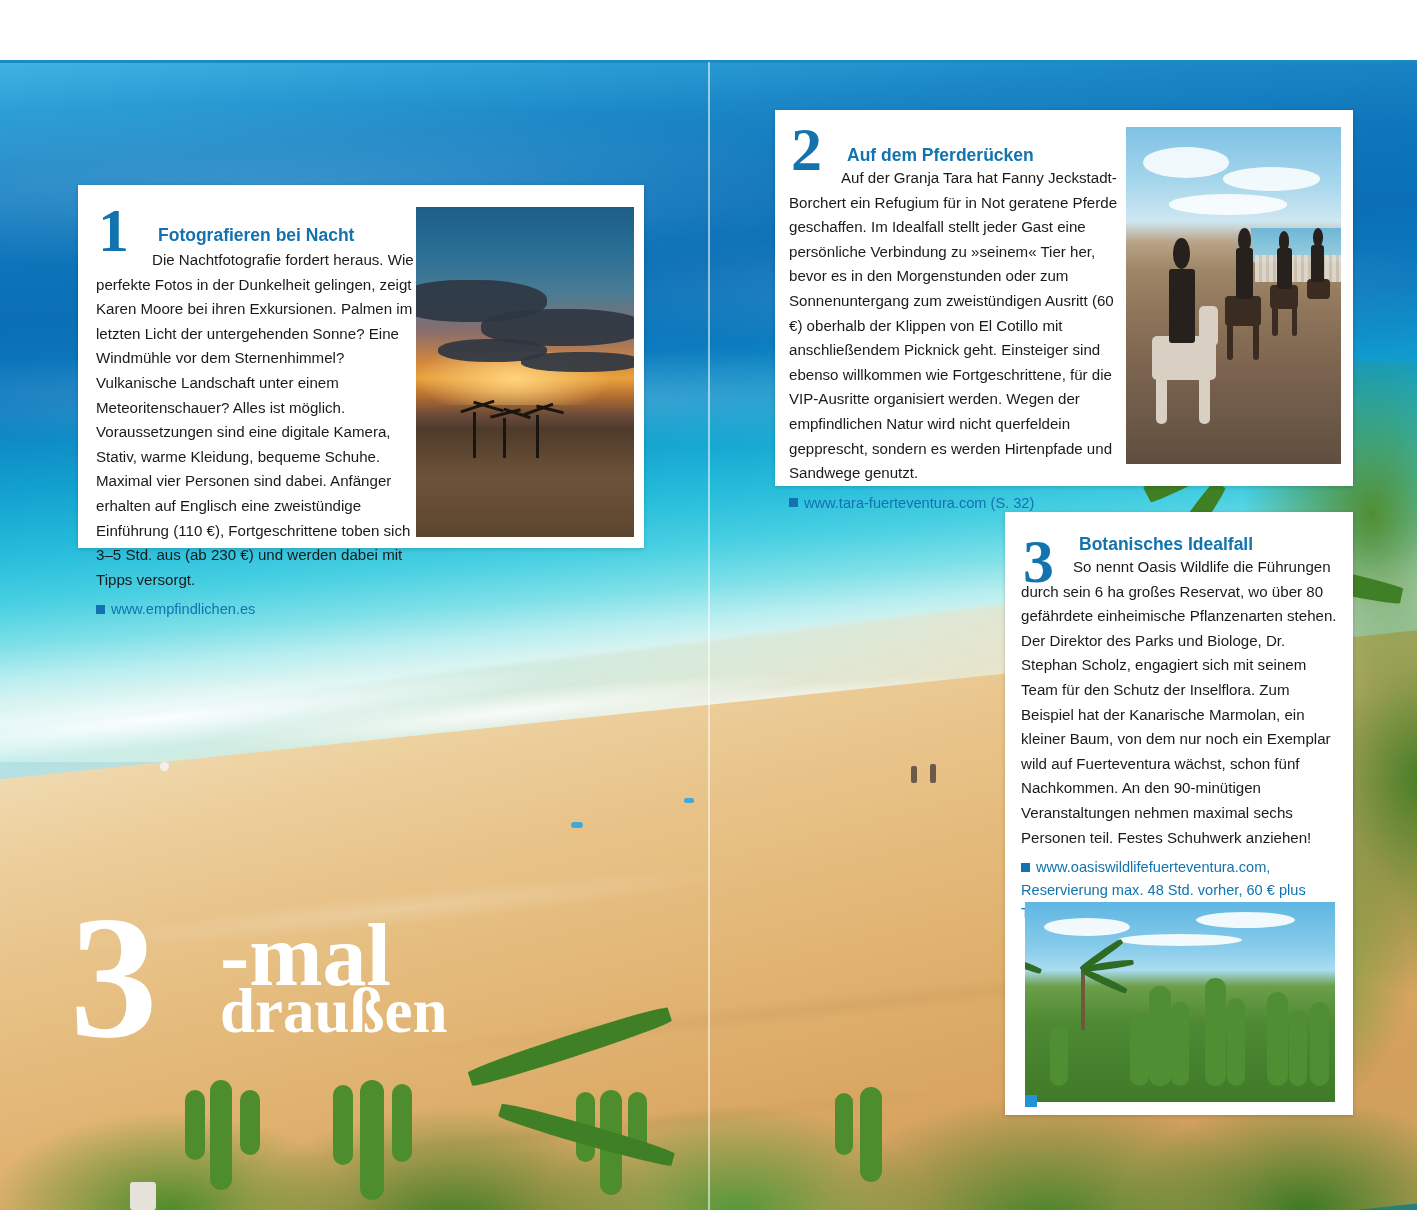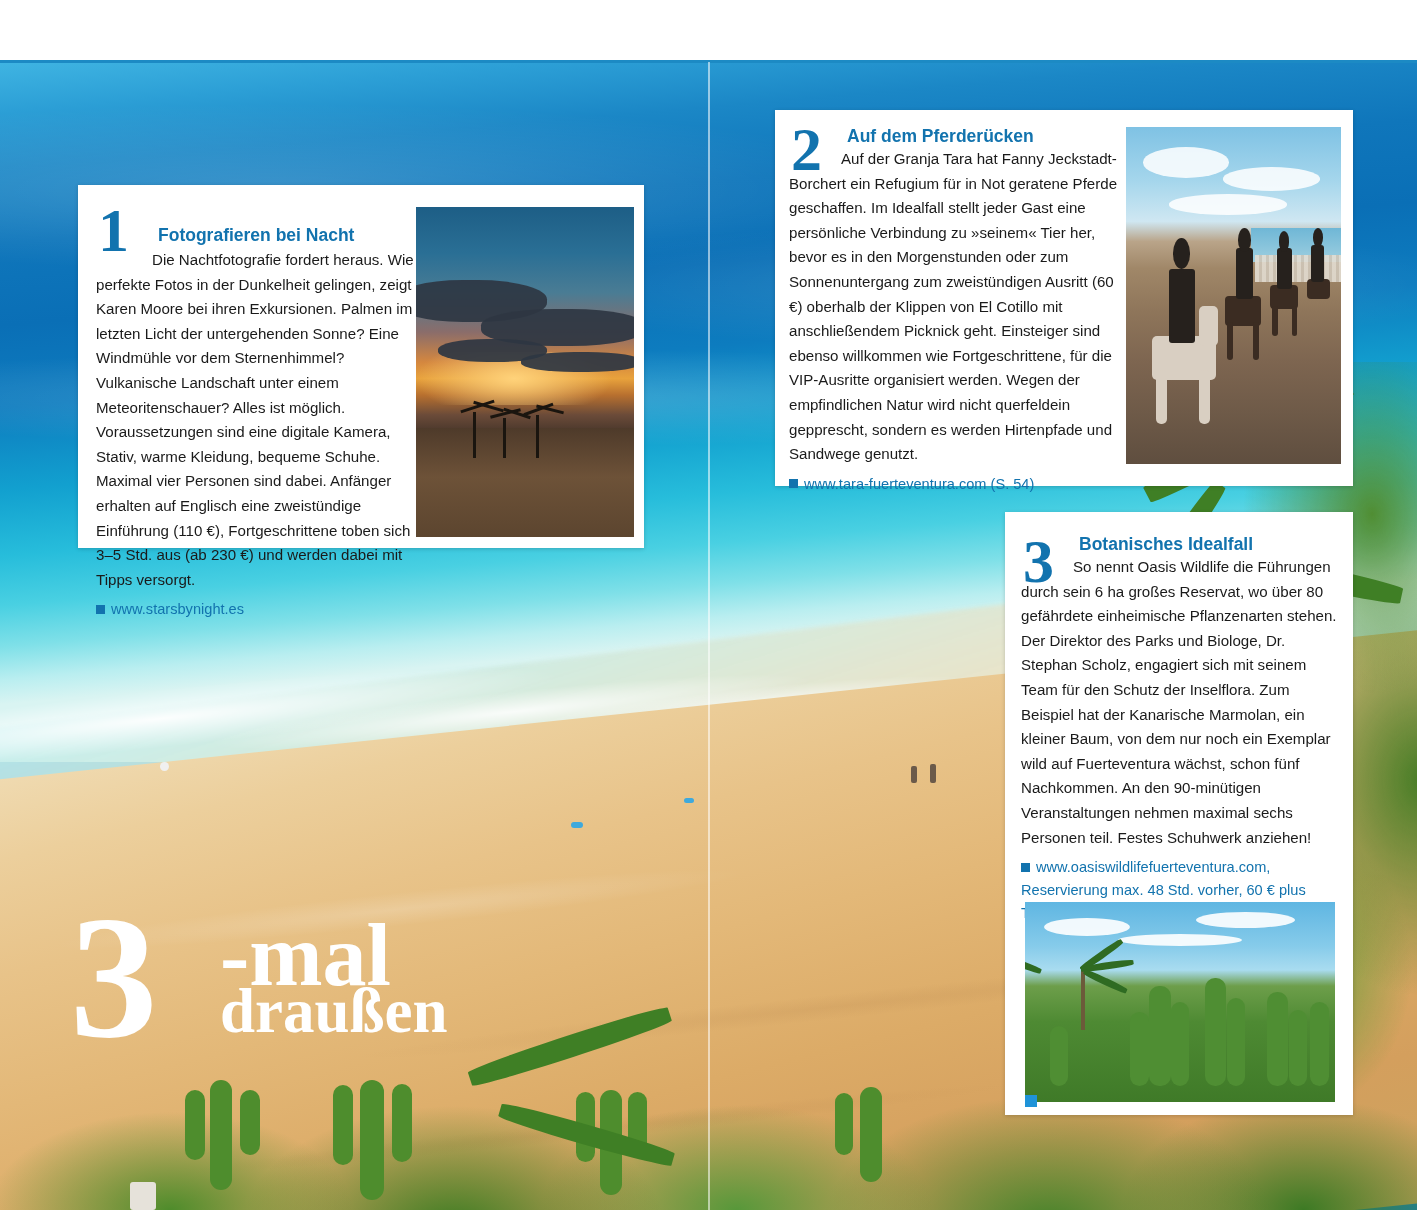--- a/index.html
+++ b/index.html
@@ -165,21 +165,21 @@
   #card1 .tipnum{left:20px;top:14px;}
   #card1 .txtcol{position:absolute;left:18px;top:22px;width:320px;margin-top:18px;}
   #card1 .tiptitle{margin-left:62px;}
   #card1 .p1{margin-top:2px;}
   #card1 .photo{position:absolute;right:10px;top:22px;width:218px;height:330px;overflow:hidden;}
 
   
   #card2{left:775px;top:110px;width:578px;height:376px;}
   #card2 .tipnum{left:16px;top:8px;}
   #card2 .txtcol{position:absolute;left:14px;top:16px;width:332px;}
-  #card2 .tiptitle{margin-left:58px;}
+  #card2 .tiptitle{margin-left:58px;margin-top:19px;}
   #card2 .photo{position:absolute;right:12px;top:17px;width:215px;height:337px;overflow:hidden;}
 
   
   #card3{left:1005px;top:512px;width:348px;height:603px;}
   #card3 .tipnum{left:18px;top:18px;}
   #card3 .txtcol{position:absolute;left:16px;top:22px;width:320px;}
   #card3 .tiptitle{margin-left:58px;}
   #card3 .photo{position:absolute;left:20px;top:390px;width:310px;height:200px;overflow:hidden;}
 
   
@@ -306,21 +306,21 @@
     <span class="draussen">draußen</span>
   </div>
 
   <div class="card" id="card1">
     <div class="card-inner">
       <div class="tipnum">1</div>
       <div class="txtcol">
         <div class="tiptitle">Fotografieren bei Nacht</div>
         <div class="body-text p1" style="text-indent:56px;">Die Nachtfotografie fordert heraus. Wie perfekte Fotos in der Dunkelheit gelingen, zeigt Karen Moore bei ihren Exkursionen. Palmen im letzten Licht der untergehenden Sonne? Eine Windmühle vor dem Sternenhimmel? Vulkanische Landschaft unter einem Meteoritenschauer? Alles ist möglich. Voraussetzungen sind eine digitale Kamera, Stativ, warme Kleidung, bequeme Schuhe. Maximal vier Personen sind dabei. Anfänger erhalten auf Englisch eine zweistündige Einführung (110 €), Fortgeschrittene toben sich 3–5 Std. aus (ab 230 €) und werden dabei mit Tipps versorgt.</div>
         <div class="link" style="margin-top:6px;">
-          <span class="bullet"></span><span>www.starsbynight.es</span>
+          <span class="bullet"></span><span>www.empfindlichen.es</span>
         </div>
       </div>
       <div class="photo">
         <div class="ph-sunset">
           <div class="glow"></div>
           <div class="cloud" style="left:-10%;top:22%;width:70%;height:13%;"></div>
           <div class="cloud" style="left:30%;top:31%;width:75%;height:11%;"></div>
           <div class="cloud" style="left:10%;top:40%;width:50%;height:7%;"></div>
           <div class="cloud" style="left:48%;top:44%;width:55%;height:6%;"></div>
           <div class="ground"></div>
@@ -338,21 +338,21 @@
     </div>
   </div>
 
   <div class="card" id="card2">
     <div class="card-inner">
       <div class="tipnum">2</div>
       <div class="txtcol">
         <div class="tiptitle">Auf dem Pferderücken</div>
         <div class="body-text" style="text-indent:52px;">Auf der Granja Tara hat Fanny Jeckstadt-Borchert ein Refugium für in Not geratene Pferde geschaffen. Im Idealfall stellt jeder Gast eine persönliche Verbindung zu »seinem« Tier her, bevor es in den Morgenstunden oder zum Sonnenuntergang zum zweistündigen Ausritt (60 €) oberhalb der Klippen von El Cotillo mit anschließendem Picknick geht. Einsteiger sind ebenso willkommen wie Fortgeschrittene, für die VIP-Ausritte organisiert werden. Wegen der empfindlichen Natur wird nicht querfeldein gepprescht, sondern es werden Hirtenpfade und Sandwege genutzt.</div>
         <div class="link" style="margin-top:6px;">
-          <span class="bullet"></span><span>www.tara-fuerteventura.com (S. 54)</span>
+          <span class="bullet"></span><span>www.tara-fuerteventura.com (S. 32)</span>
         </div>
       </div>
       <div class="photo">
         <div class="ph-horses">
           <div class="cl" style="left:8%;top:6%;width:40%;height:9%;"></div>
           <div class="cl" style="left:45%;top:12%;width:45%;height:7%;"></div>
           <div class="cl" style="left:20%;top:20%;width:55%;height:6%;"></div>
           <div class="sea"></div>
           <div class="town"></div>
 

